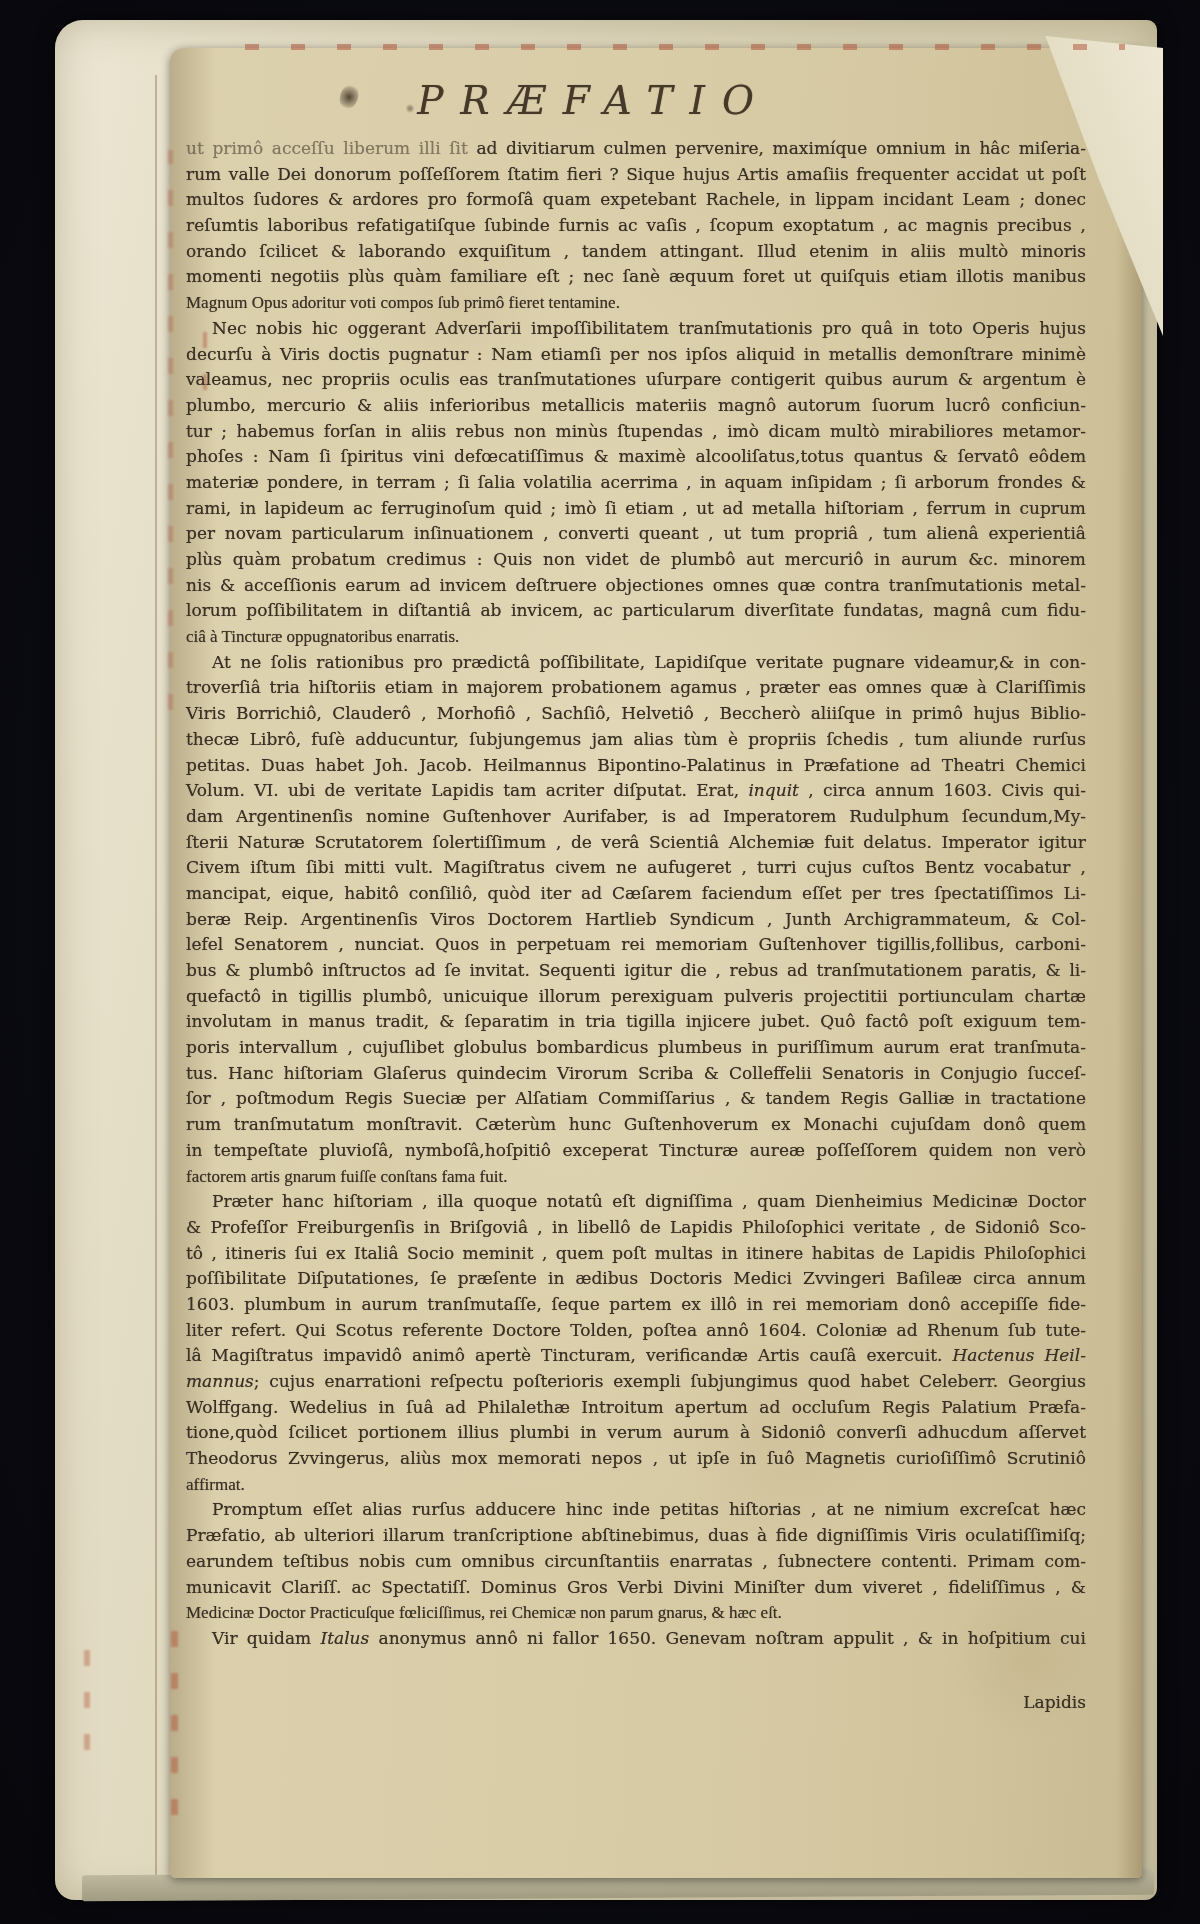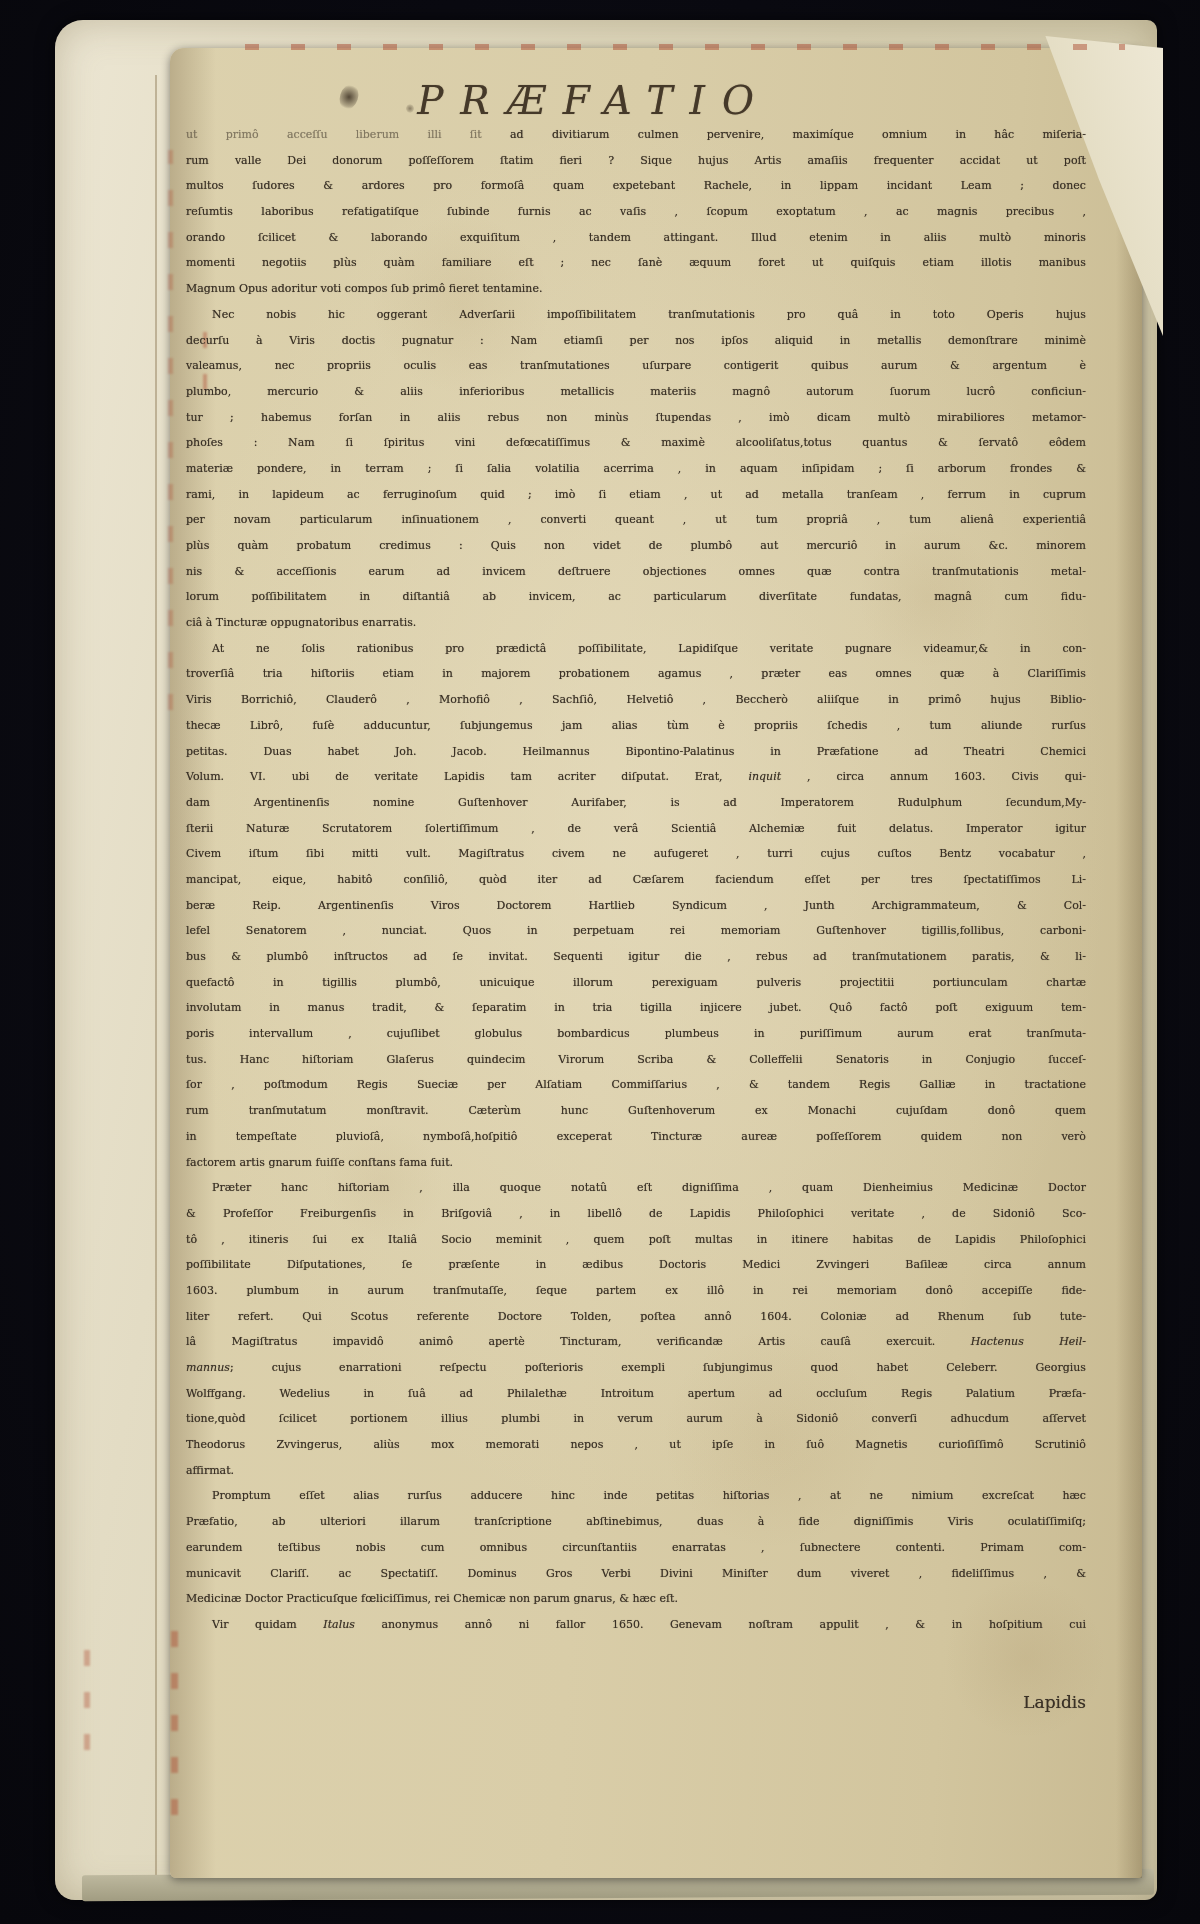--- a/index.html
+++ b/index.html
@@ -70,26 +70,26 @@
   .smudge.s2{left:406px;top:104px;width:8px;height:9px;opacity:.6;}
   
   .title{
     position:absolute;left:186px;top:78px;width:900px;
     text-align:center;transform:translateX(-42px);
     font-style:italic;font-size:39px;letter-spacing:17px;
     color:#453929;text-shadow:0 0 1px rgba(69,57,41,.55);
   }
   
   .textblock{
-    position:absolute;left:186px;top:122px;width:900px;
-    font-size:11px;line-height:25.7px;color:#3a3126;
+    position:absolute;left:186px;top:136px;width:900px;
+    font-size:17px;line-height:25.7px;color:#3a3126;
     text-shadow:0 0 .7px rgba(58,49,38,.65);
   }
   .line{text-align:justify;text-align-last:justify;white-space:normal;height:25.7px;overflow:visible;}
-  .line.pend{text-align-last:left;}
+  .line.pend{text-align-last:left;font-family:Liberation Serif, serif;}
   .line.ind{text-indent:26px;}
   .it{font-style:italic;}
   .fade{opacity:.55;}
   .catchword{
     position:absolute;left:186px;top:1692px;width:900px;text-align:right;
     font-size:17px;color:#3a3126;text-shadow:0 0 .7px rgba(58,49,38,.65);
   }
 </style>
 </head>
 <body>
@@ -128,21 +128,21 @@
       <div class="line"><span>orando ſcilicet &amp; laborando exquiſitum , tandem attingant.  Illud etenim in aliis multò minoris</span></div>
       <div class="line"><span>momenti negotiis plùs quàm familiare eſt ; nec ſanè æquum foret ut quiſquis etiam illotis manibus</span></div>
       <div class="line pend"><span>Magnum Opus adoritur voti compos ſub primô fieret tentamine.</span></div>
       <div class="line ind"><span>Nec nobis hic oggerant Adverſarii impoſſibilitatem tranſmutationis pro quâ in toto Operis hujus</span></div>
       <div class="line"><span>decurſu à Viris doctis pugnatur : Nam etiamſi per nos ipſos aliquid in metallis demonſtrare minimè</span></div>
       <div class="line"><span>valeamus, nec propriis oculis eas tranſmutationes uſurpare contigerit quibus aurum &amp; argentum è</span></div>
       <div class="line"><span>plumbo, mercurio &amp; aliis inferioribus metallicis materiis magnô autorum ſuorum lucrô conficiun-</span></div>
       <div class="line"><span>tur ; habemus forſan in aliis rebus non minùs ſtupendas , imò dicam multò mirabiliores metamor-</span></div>
       <div class="line"><span>phoſes : Nam ſi ſpiritus vini defœcatiſſimus &amp; maximè alcooliſatus,totus quantus &amp; ſervatô eôdem</span></div>
       <div class="line"><span>materiæ pondere, in terram ; ſi ſalia volatilia acerrima , in aquam inſipidam ; ſi arborum frondes &amp;</span></div>
-      <div class="line"><span>rami, in lapideum ac ferruginoſum quid ; imò ſi etiam , ut ad metalla tranſeam , ferrum in cuprum</span></div>
+      <div class="line"><span>rami, in lapideum ac ferruginoſum quid ; imò ſi etiam , ut ad metalla hiſtoriam , ferrum in cuprum</span></div>
       <div class="line"><span>per novam particularum inſinuationem , converti queant , ut tum propriâ , tum alienâ experientiâ</span></div>
       <div class="line"><span>plùs quàm probatum credimus : Quis non videt de plumbô aut mercuriô in aurum &amp;c. minorem</span></div>
       <div class="line"><span>nis &amp; acceſſionis earum ad invicem deſtruere objectiones omnes quæ contra tranſmutationis metal-</span></div>
       <div class="line"><span>lorum poſſibilitatem in diſtantiâ ab invicem, ac particularum diverſitate fundatas, magnâ cum fidu-</span></div>
       <div class="line pend"><span>ciâ à Tincturæ oppugnatoribus enarratis.</span></div>
       <div class="line ind"><span>At ne ſolis rationibus pro prædictâ poſſibilitate, Lapidiſque veritate pugnare videamur,&amp; in con-</span></div>
       <div class="line"><span>troverſiâ tria hiſtoriis etiam in majorem probationem agamus , præter eas omnes quæ à Clariſſimis</span></div>
       <div class="line"><span>Viris Borrichiô, Clauderô , Morhofiô , Sachſiô, Helvetiô , Beccherò aliiſque in primô hujus Biblio-</span></div>
       <div class="line"><span>thecæ Librô, fuſè adducuntur, ſubjungemus jam alias tùm è propriis ſchedis , tum aliunde rurſus</span></div>
       <div class="line"><span>petitas.  Duas habet Joh. Jacob. Heilmannus Bipontino-Palatinus in Præfatione ad Theatri Chemici</span></div>

